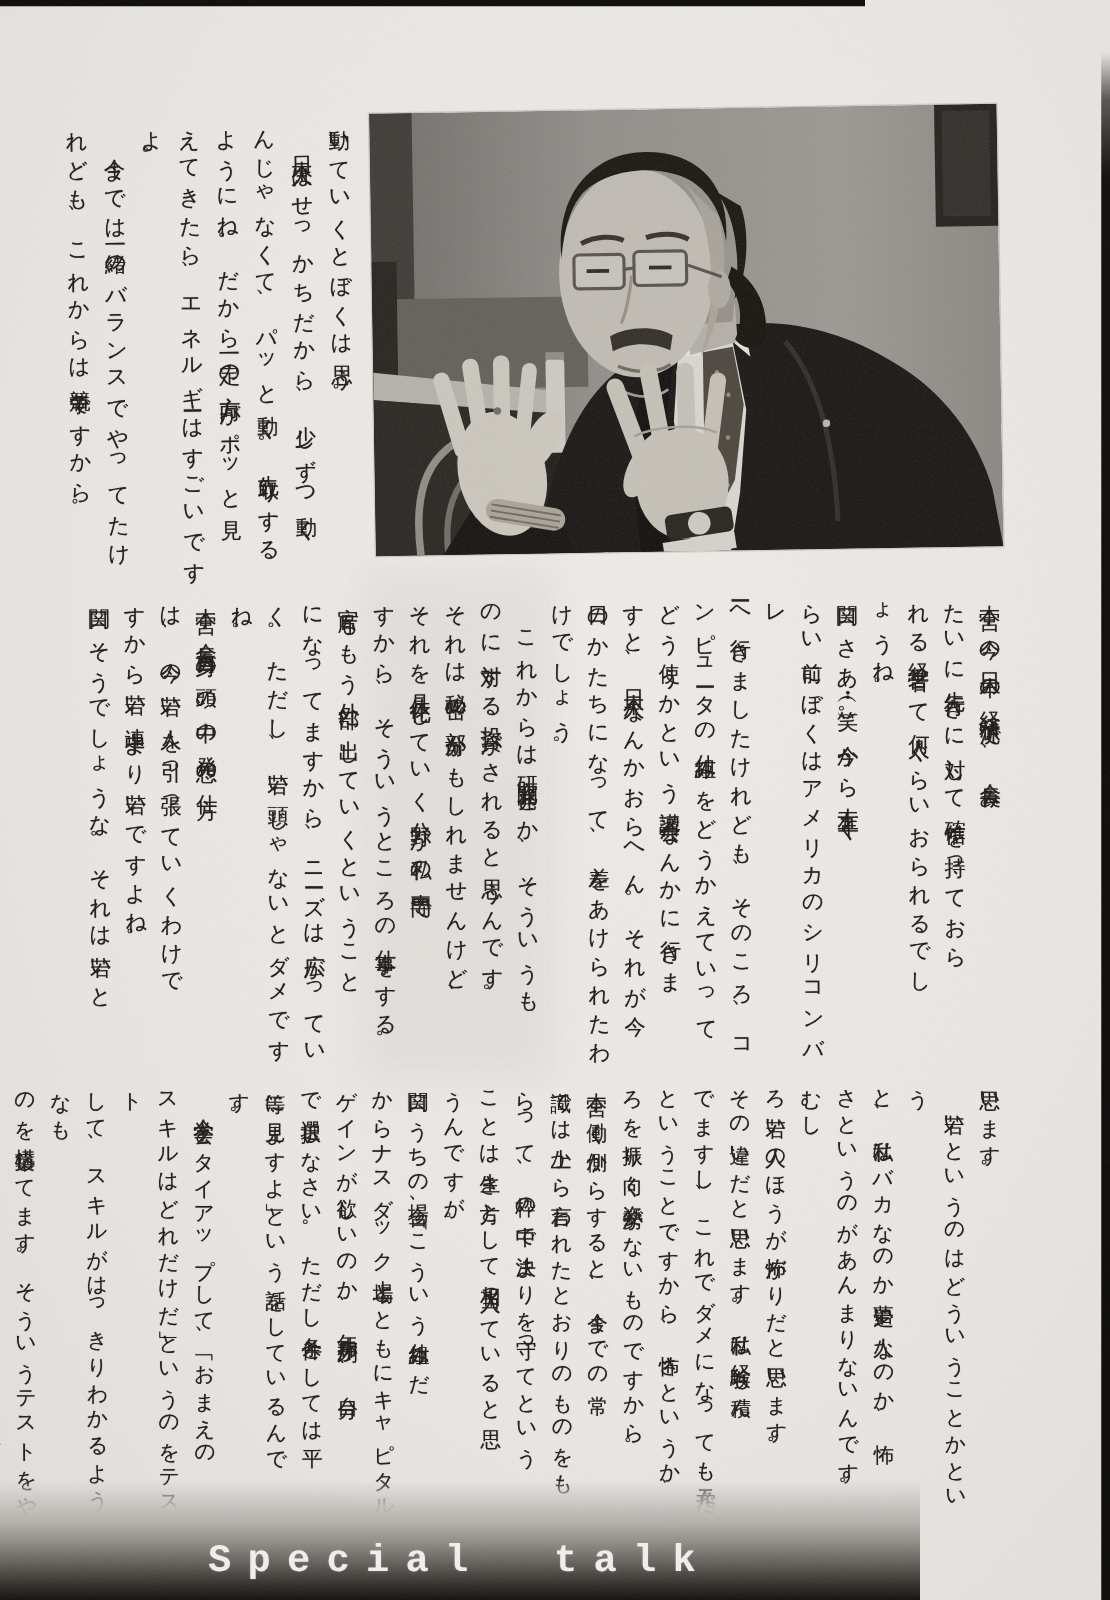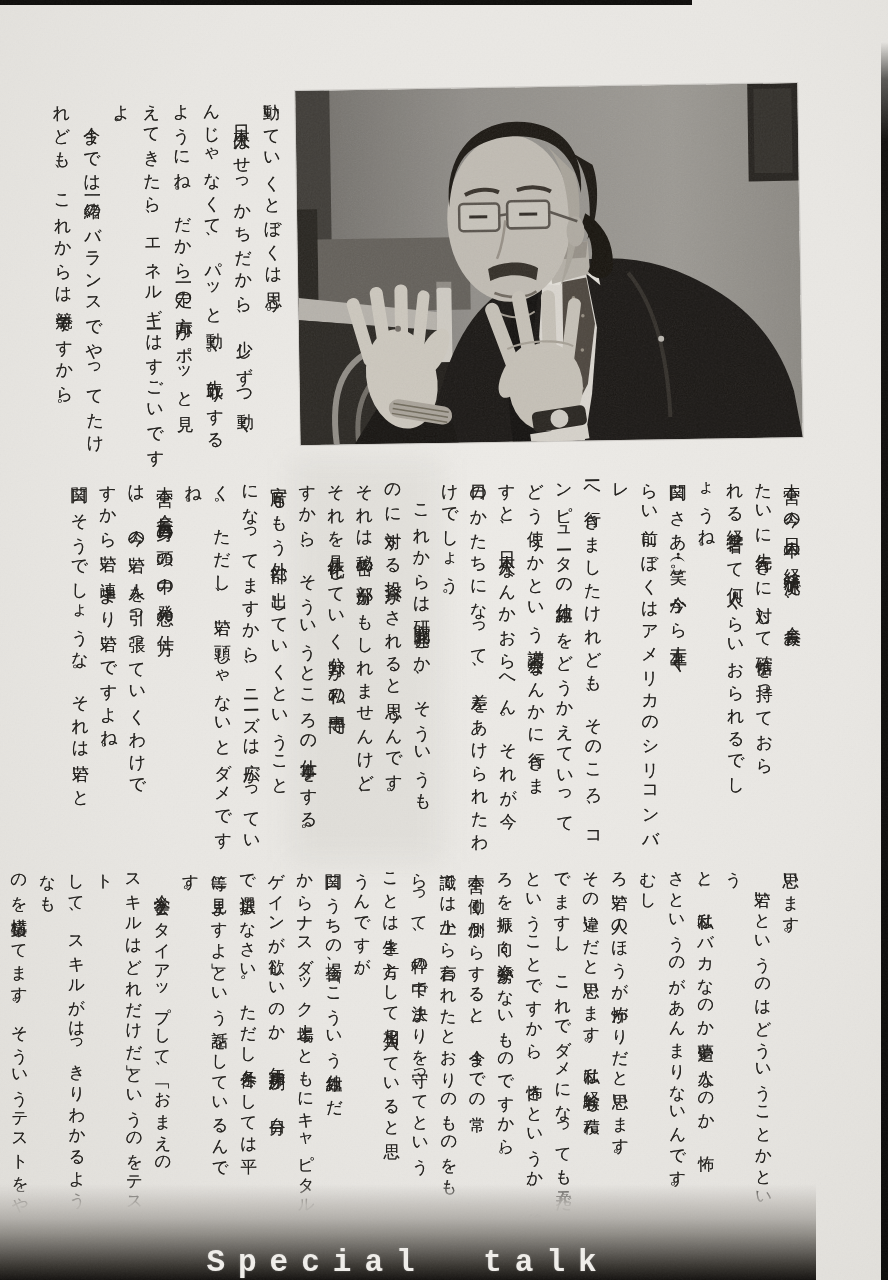--- a/index.html
+++ b/index.html
@@ -45,31 +45,31 @@
     font-size:17px; line-height:28.5px; letter-spacing:3.6px;
     transform:rotate(-0.25deg);
   }
   .vtext.bottom{
     top:861px; left:88px; width:718px; height:350px;
     font-size:16.5px; line-height:28.6px; letter-spacing:2.5px;
     transform:rotate(-0.25deg);
   }
   
   .banner{
-    position:absolute;left:0;bottom:0;width:816px;height:96px;
+    position:absolute;left:0;bottom:0;width:736px;height:96px;
     background:linear-gradient(180deg,
       rgba(214,212,208,0) 0%,
       rgba(206,203,199,0.55) 10%,
       rgba(197,194,189,0.92) 22%,
       #b3b0ab 36%,
       #908d87 52%,
       #625f5a 70%,
       #37342f 86%,
       #141210 100%);
-    display:flex;justify-content:center;align-items:flex-end;
+    display:flex;justify-content:center;align-items:center;
   }
   .banner-title{
     margin-top:34px;
     font-family:"Liberation Mono","DejaVu Sans Mono",monospace;
     font-weight:bold;font-size:31px;
     letter-spacing:13px;word-spacing:24px;
     color:#f1efeb;
     text-shadow:0 0 2px rgba(255,255,255,0.3), 0 0 1px rgba(20,18,16,0.4);
   }
 </style>

